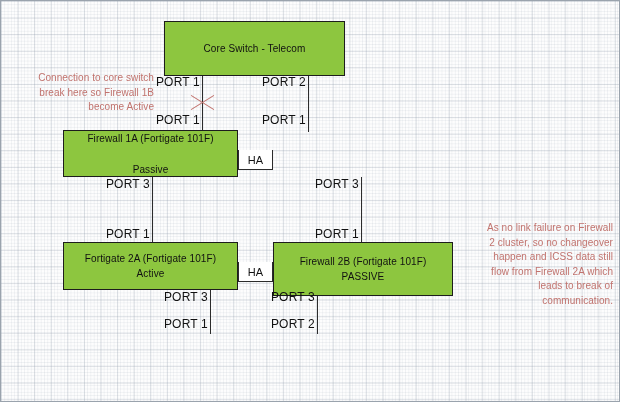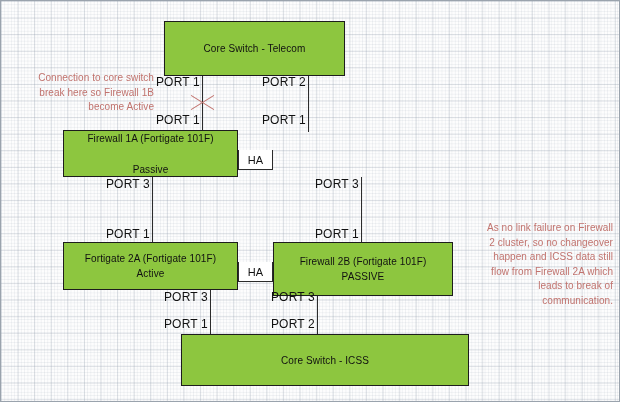--- a/index.html
+++ b/index.html
@@ -126,23 +126,20 @@
   <div class="node" style="left:62px; top:241px; width:175px; height:48px;">
     <span class="ln">Fortigate 2A (Fortigate 101F)</span>
     <span class="ln">Active</span>
   </div>
 
   <div class="node" style="left:272px; top:241px; width:180px; height:54px;">
     <span class="ln">Firewall 2B (Fortigate 101F)</span>
     <span class="ln">PASSIVE</span>
   </div>
 
-  <div class="node" style="left:180px; top:333px; width:288px; height:52px;">
-    <span class="ln">Core Switch - ICSS</span>
-  </div>
 
   <div class="ha" style="left:237px; top:149px; width:35px; height:20px;">
     <span>HA</span>
   </div>
   <div class="ha" style="left:237px; top:261px; width:35px; height:20px;">
     <span>HA</span>
   </div>
 
   <div class="port r" style="left:141px; top:75px; width:58px;"><span>PORT 1</span></div>
   <div class="port r" style="left:247px; top:75px; width:58px;"><span>PORT 2</span></div>

